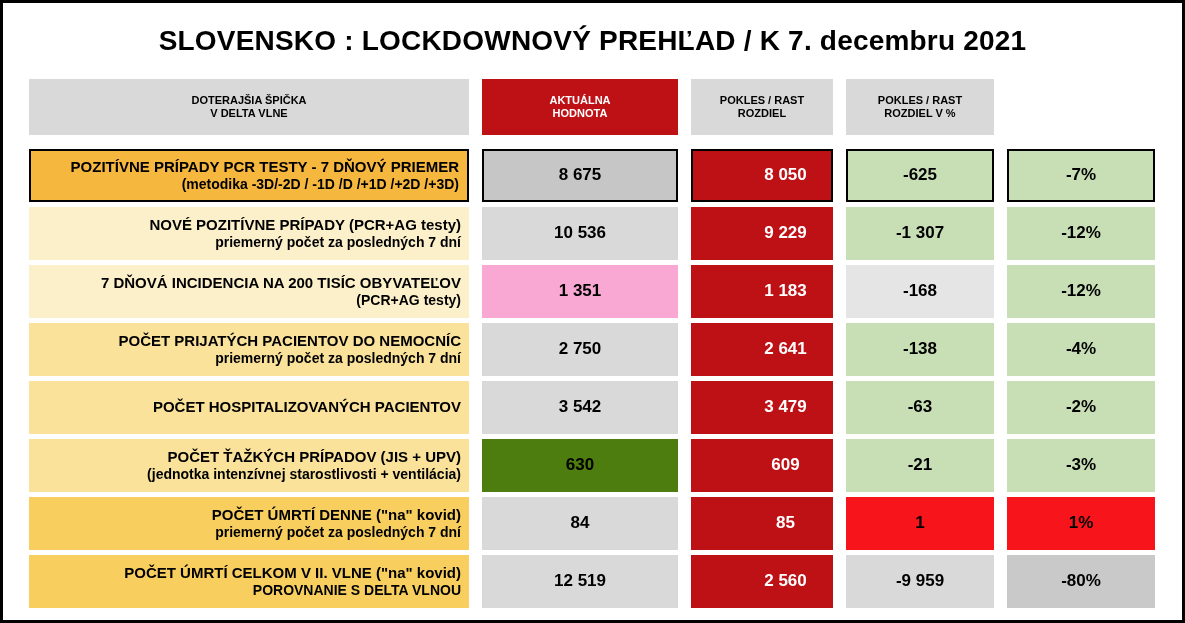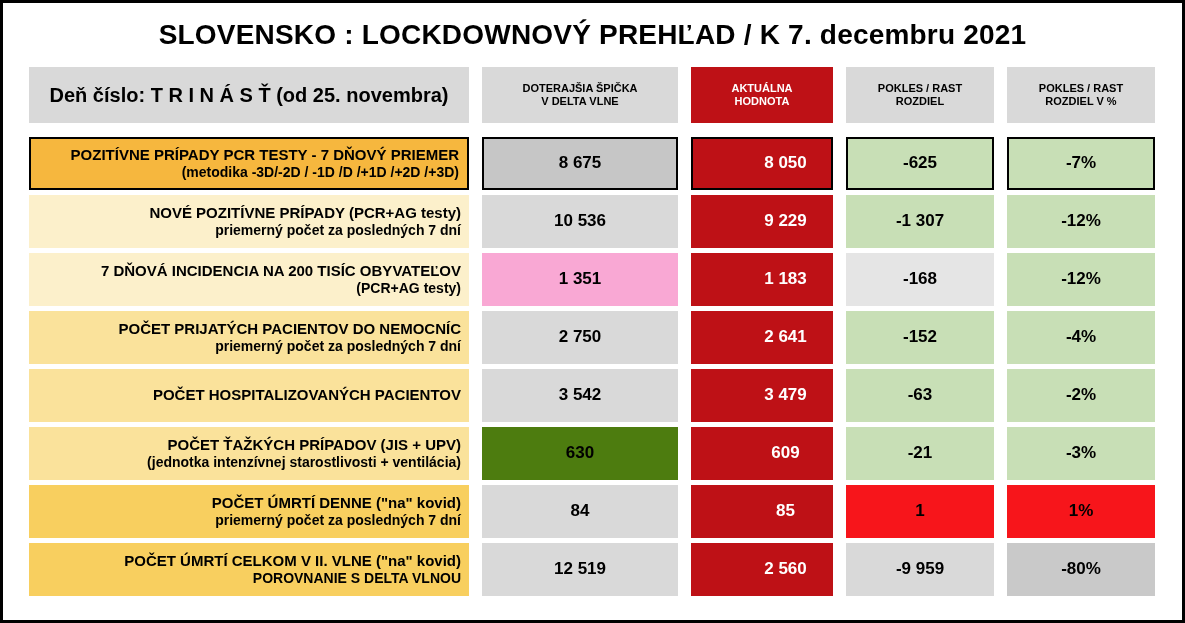--- a/index.html
+++ b/index.html
@@ -6,21 +6,21 @@
   body { font-family:"Liberation Sans", sans-serif; }
   .page {
     position:relative;
     width:1185px; height:623px;
     box-sizing:border-box;
     border:3px solid #000;
     background:#ffffff;
     overflow:hidden;
   }
   .title {
-    height:64px;
+    height:76px;
     display:flex; align-items:center; justify-content:center;
     font-size:28px; font-weight:700; color:#000;
     letter-spacing:0.2px;
   }
   .grid-area { padding:0 26px; }
   .row {
     display:grid;
     grid-template-columns:440px 196px 142px 148px 148px;
     column-gap:13px;
   }
@@ -51,21 +51,20 @@
 </head>
 <body>
 
 <div class="page">
 
   <div class="title">SLOVENSKO : LOCKDOWNOVÝ PREHĽAD  / K 7. decembru 2021</div>
 
   <div class="grid-area">
 
     <div class="row header-row">
-      <div class="cell day-cell">Deň číslo:  T R I N Á S Ť (od 25. novembra)</div>
       <div class="cell header-cell">
         <span>DOTERAJŠIA ŠPIČKA</span>
         <span>V DELTA VLNE</span>
       </div>
       <div class="cell header-cell red" style="background-color: rgb(190, 17, 22);">
         <span>AKTUÁLNA</span>
         <span>HODNOTA</span>
       </div>
       <div class="cell header-cell">
         <span>POKLES / RAST</span>
@@ -110,21 +109,21 @@
       <div class="cell value-cell" style="background-color: rgb(200, 223, 182);">-12%</div>
     </div>
 
     <div class="row data-row">
       <div class="cell label-cell" style="background-color: rgb(250, 226, 155);">
         <span class="label-line1">POČET PRIJATÝCH PACIENTOV DO NEMOCNÍC</span>
         <span class="label-line2">priemerný počet za posledných 7 dní</span>
       </div>
       <div class="cell value-cell" style="background-color: rgb(217, 217, 217);">2 750</div>
       <div class="cell value-cell current-cell" style="background-color: rgb(190, 17, 22);">2 641</div>
-      <div class="cell value-cell" style="background-color: rgb(200, 223, 182);">-152</div>
+      <div class="cell value-cell" style="background-color: rgb(200, 223, 182);">-138</div>
       <div class="cell value-cell" style="background-color: rgb(200, 223, 182);">-4%</div>
     </div>
 
     <div class="row data-row">
       <div class="cell label-cell" style="background-color: rgb(250, 226, 155);">
         <span class="label-line1">POČET HOSPITALIZOVANÝCH PACIENTOV</span>
 
       </div>
       <div class="cell value-cell" style="background-color: rgb(217, 217, 217);">3 542</div>
       <div class="cell value-cell current-cell" style="background-color: rgb(190, 17, 22);">3 479</div>

